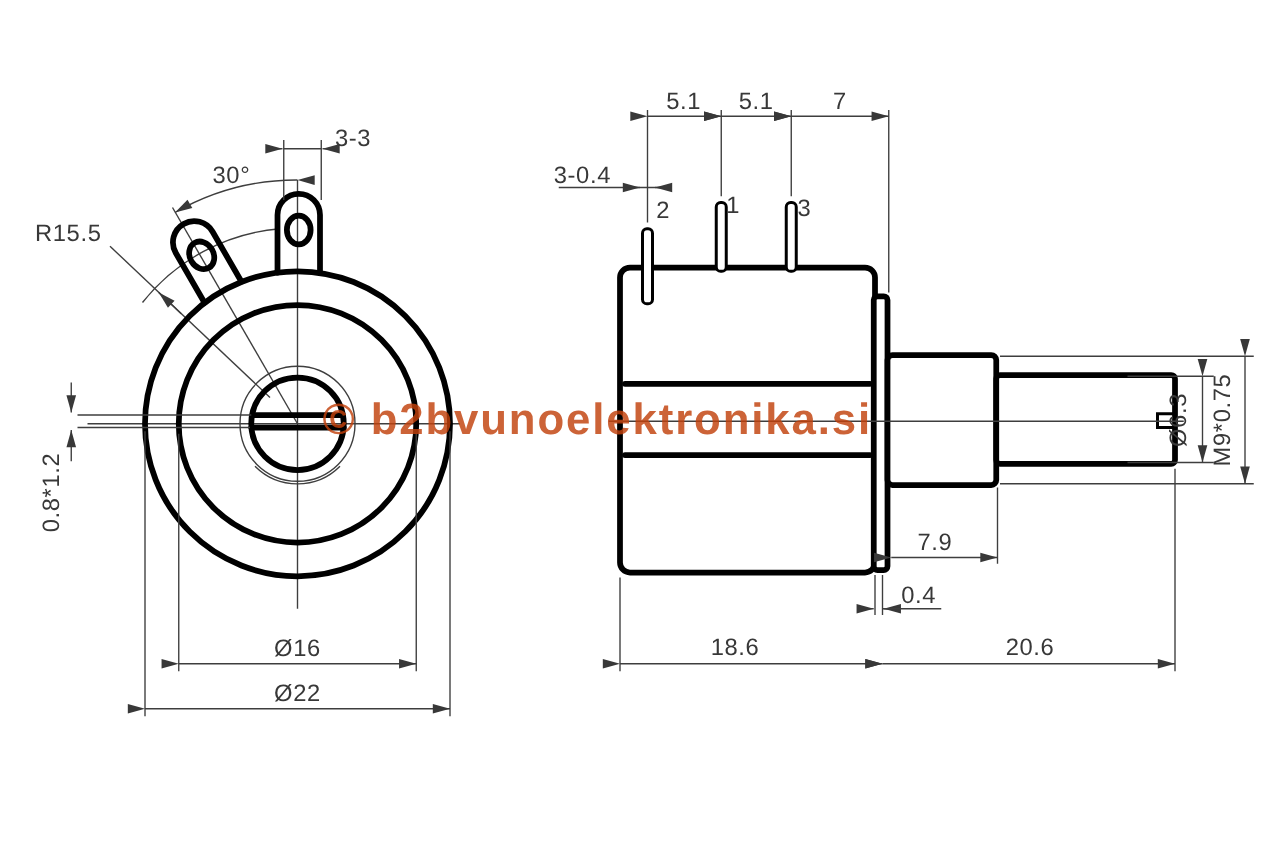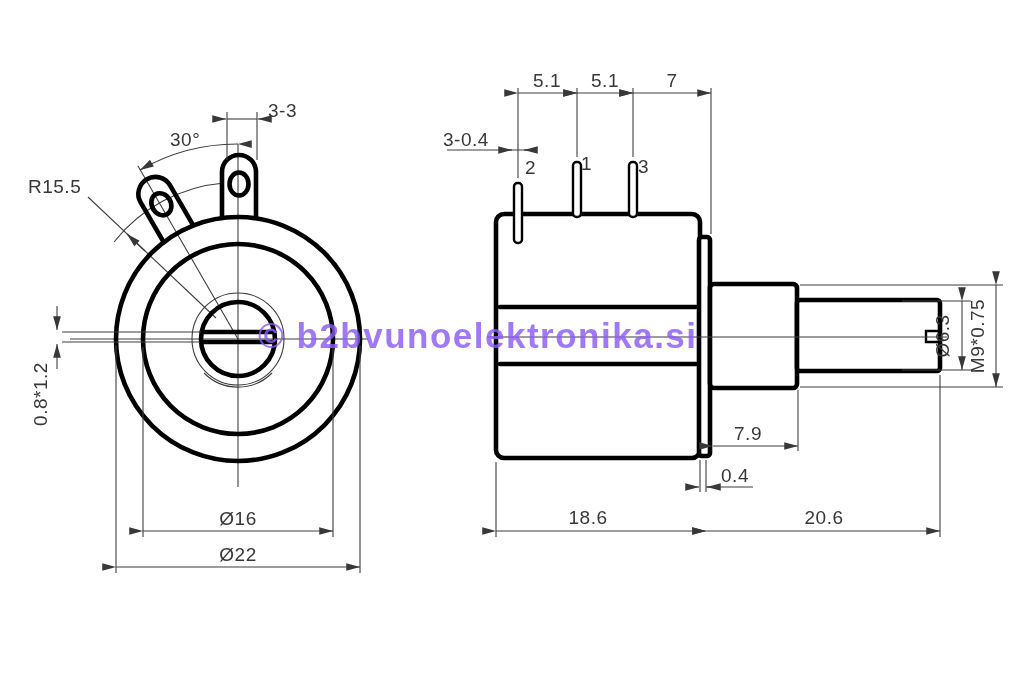--- a/index.html
+++ b/index.html
@@ -6,21 +6,21 @@
   #stage{position:relative;width:1024px;height:683px;background:#ffffff;overflow:hidden;
          font-family:"Liberation Sans",sans-serif;}
   svg{position:absolute;left:0;top:0;}
   .o  {stroke:#000;stroke-width:4.6;fill:none;stroke-linecap:round;stroke-linejoin:round;}
   .o2 {stroke:#000;stroke-width:2.4;fill:none;stroke-linecap:round;}
   .ow {stroke:#000;stroke-width:4.6;fill:#fff;stroke-linejoin:round;}
   .ow2{stroke:#000;stroke-width:2.4;fill:#fff;stroke-linejoin:round;}
   .d  {stroke:#3e3e3e;stroke-width:1.1;fill:none;}
   .dt {font-family:"Liberation Sans",sans-serif;font-size:19px;fill:#383838;letter-spacing:.5px;}
   #watermark{position:absolute;left:258px;top:316px;font-size:35px;font-weight:bold;
-             letter-spacing:1.5px;color:#8b5cf6;opacity:.82;white-space:nowrap;}
+             letter-spacing:1.5px;color:#c2410c;opacity:.82;white-space:nowrap;}
 </style>
 </head>
 <body>
 
 <div id="stage">
   <svg width="1024" height="683" viewBox="0 0 1024 683">
     <defs>
       <marker id="arr" orient="auto" markerWidth="15" markerHeight="9" refX="13.5" refY="4.5">
         <path d="M13.5,4.5 L1,1 L1,8 Z" fill="#383838"></path>
       </marker>

